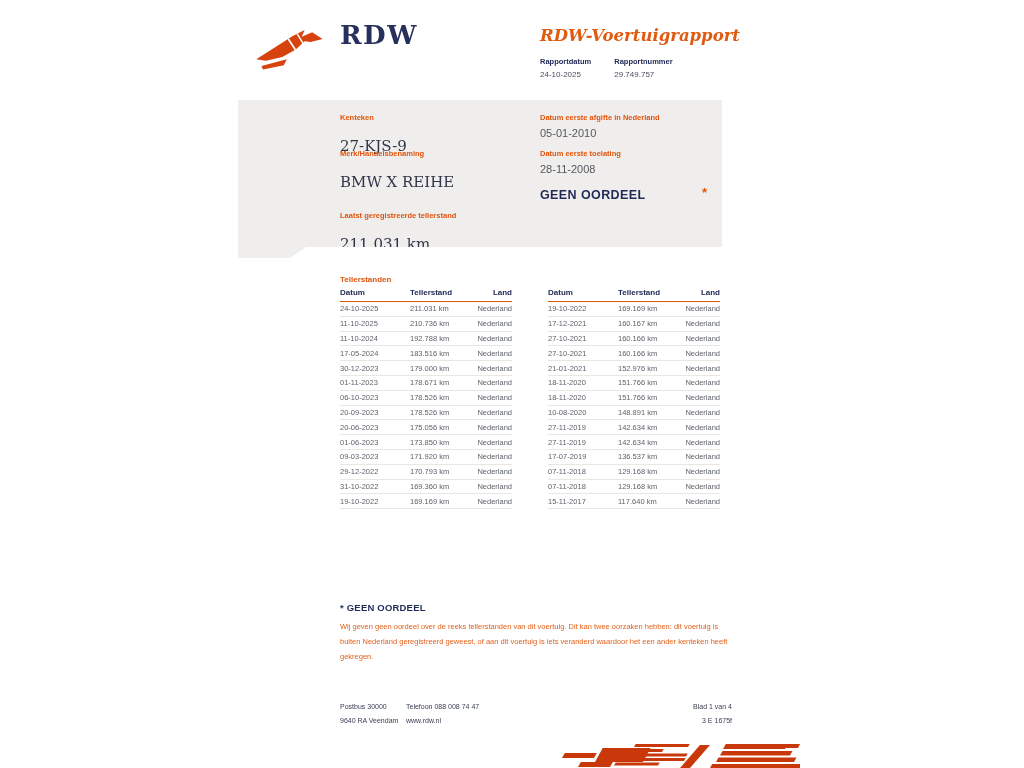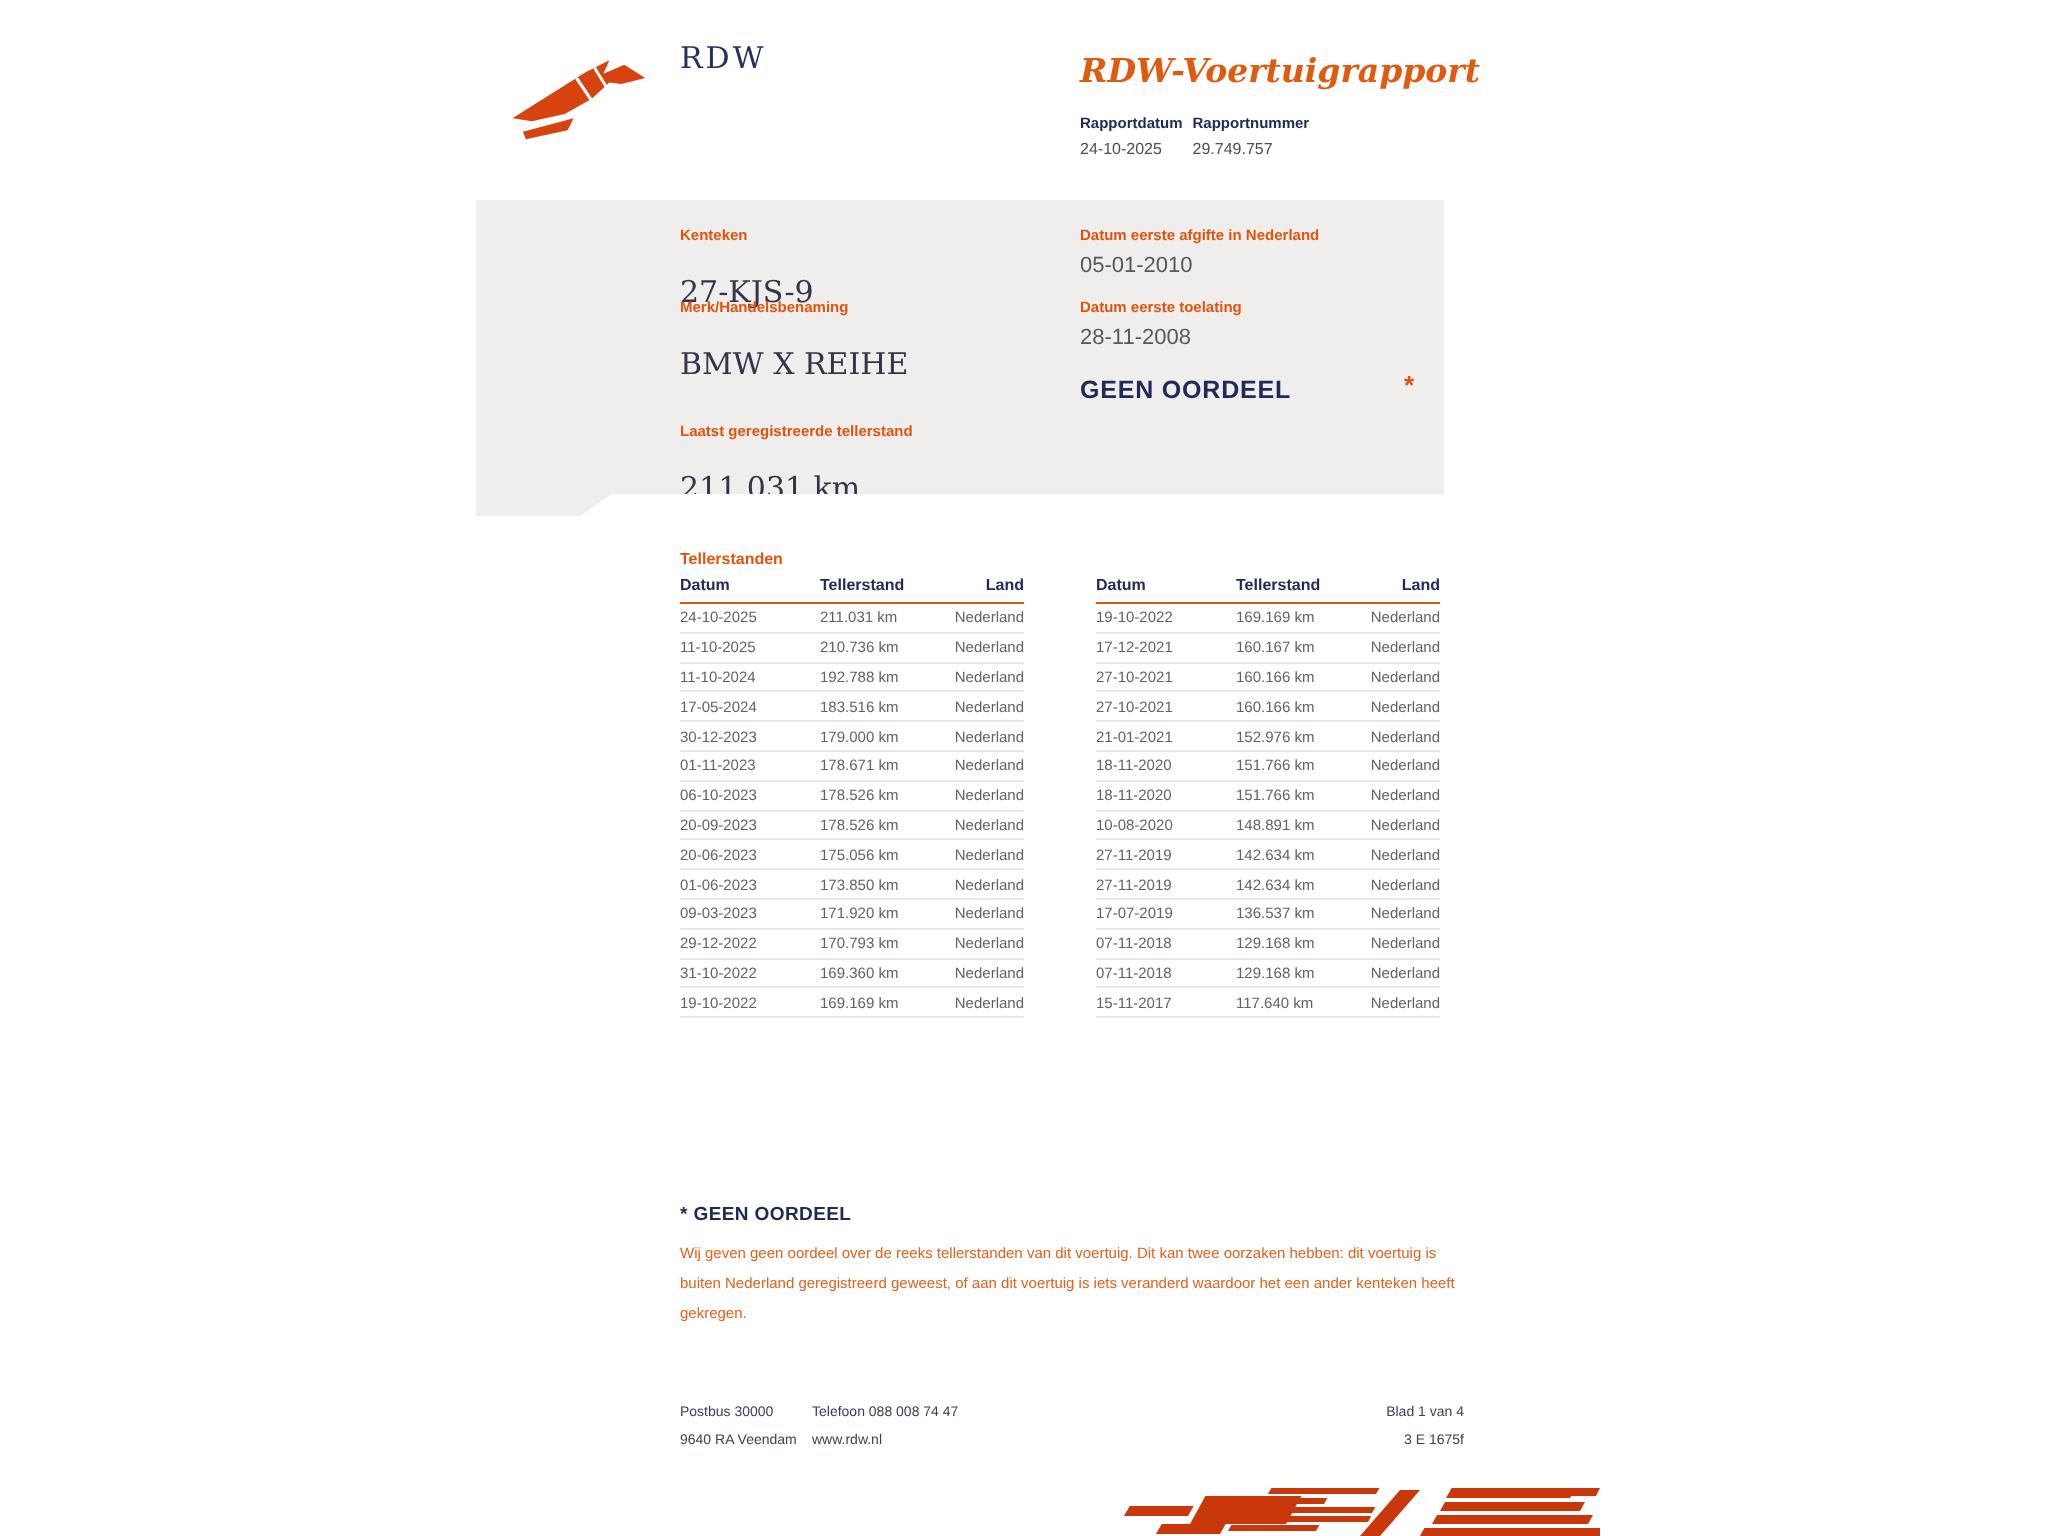--- a/index.html
+++ b/index.html
@@ -7,30 +7,30 @@
   .page {
     position: relative; width: 1024px; height: 768px;
     background: #ffffff; overflow: hidden;
     font-family: "Liberation Sans", sans-serif;
     color: #1f2a57;
   }
   
   .logo-svg { position: absolute; left: 254px; top: 24px; width: 82px; height: 48px; }
   .logo-text {
     position: absolute; left: 340px; top: 20px;
-    font-family: "DejaVu Serif", serif; font-size: 15px; font-weight: 400;
+    font-family: "DejaVu Serif", serif; font-size: 26px; font-weight: 700;
     letter-spacing: 1.5px; color: #27305c;
   }
   .doc-title {
     position: absolute; left: 540px; top: 26px;
     font-family: "DejaVu Serif", serif; font-size: 16.5px; font-weight: 700;
     color: #e05a10;
     font-style: italic;
   }
-  .report-meta { position: absolute; left: 540px; top: 57px; display: flex; gap: 5px; }
+  .report-meta { position: absolute; left: 540px; top: 57px; display: flex; gap: 23px; }
   .meta-label { font-size: 7.5px; font-weight: 700; color: #222b57; }
   .meta-value { font-size: 8px; color: #4a4f5c; margin-top: 4px; }
 
   
   .summary-box {
     position: absolute; left: 238px; top: 100px; width: 484px; height: 158px;
     background: #f0eeec;
     clip-path: polygon(0 0, 484px 0, 484px 147px, 68px 147px, 52px 158px, 0 158px);
     padding-left: 20px;
   }

